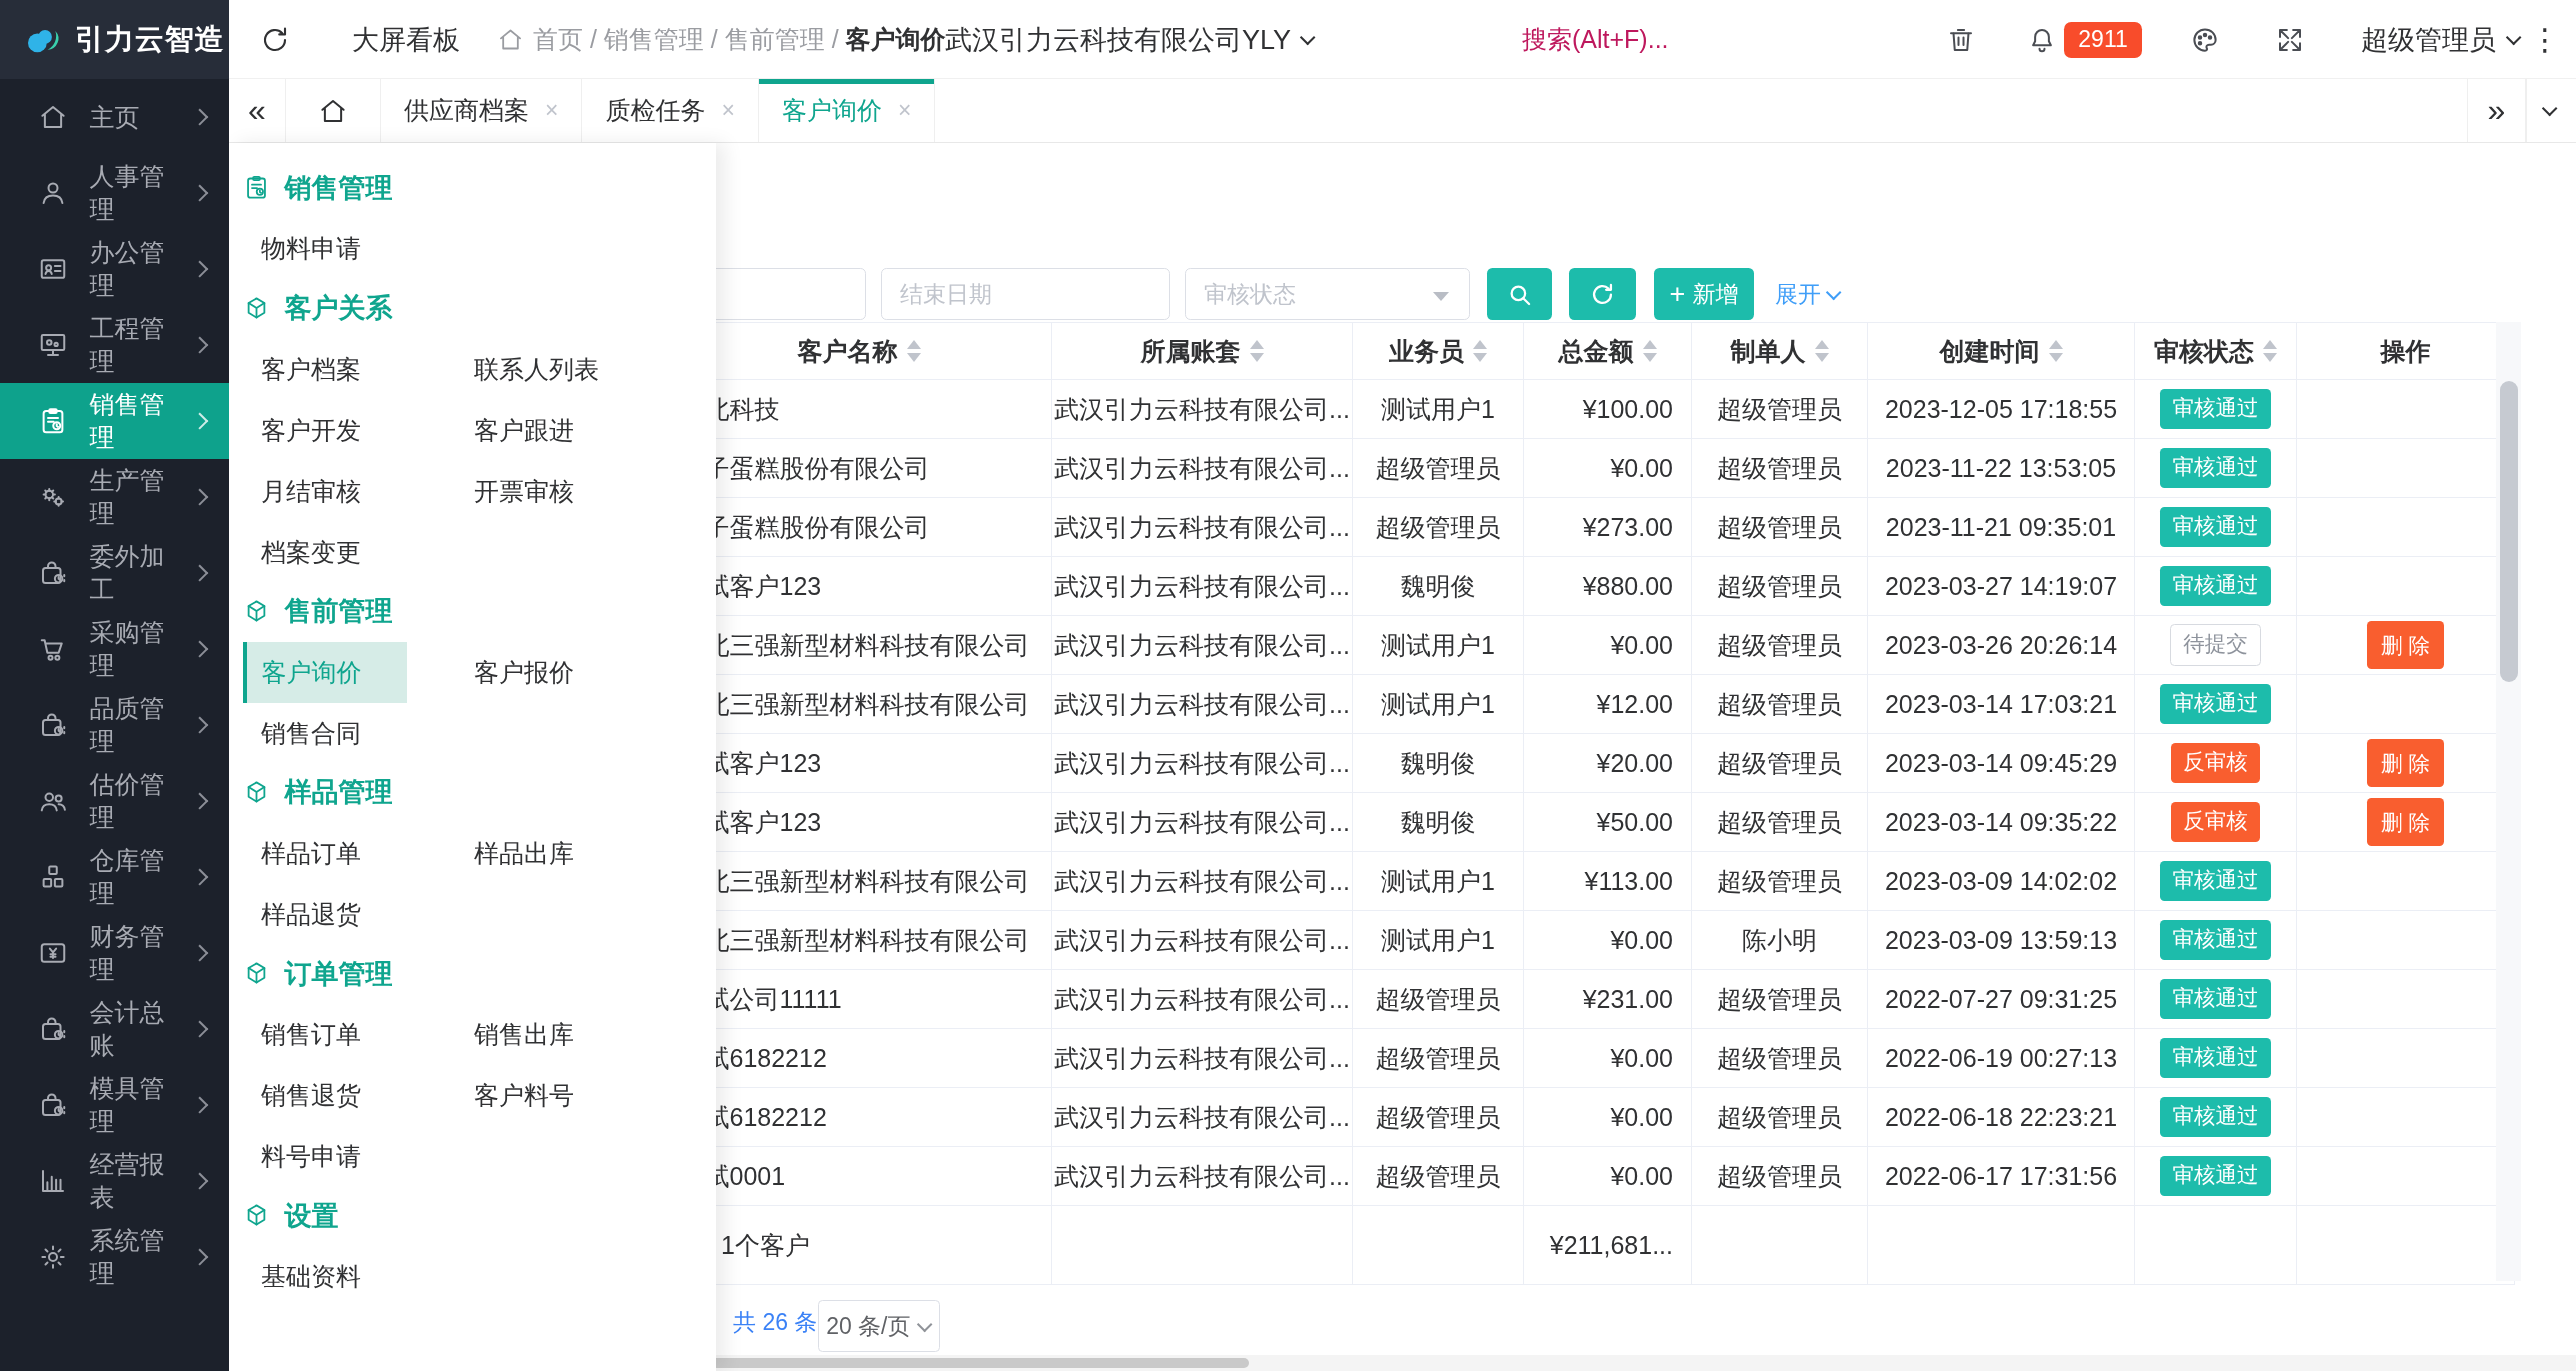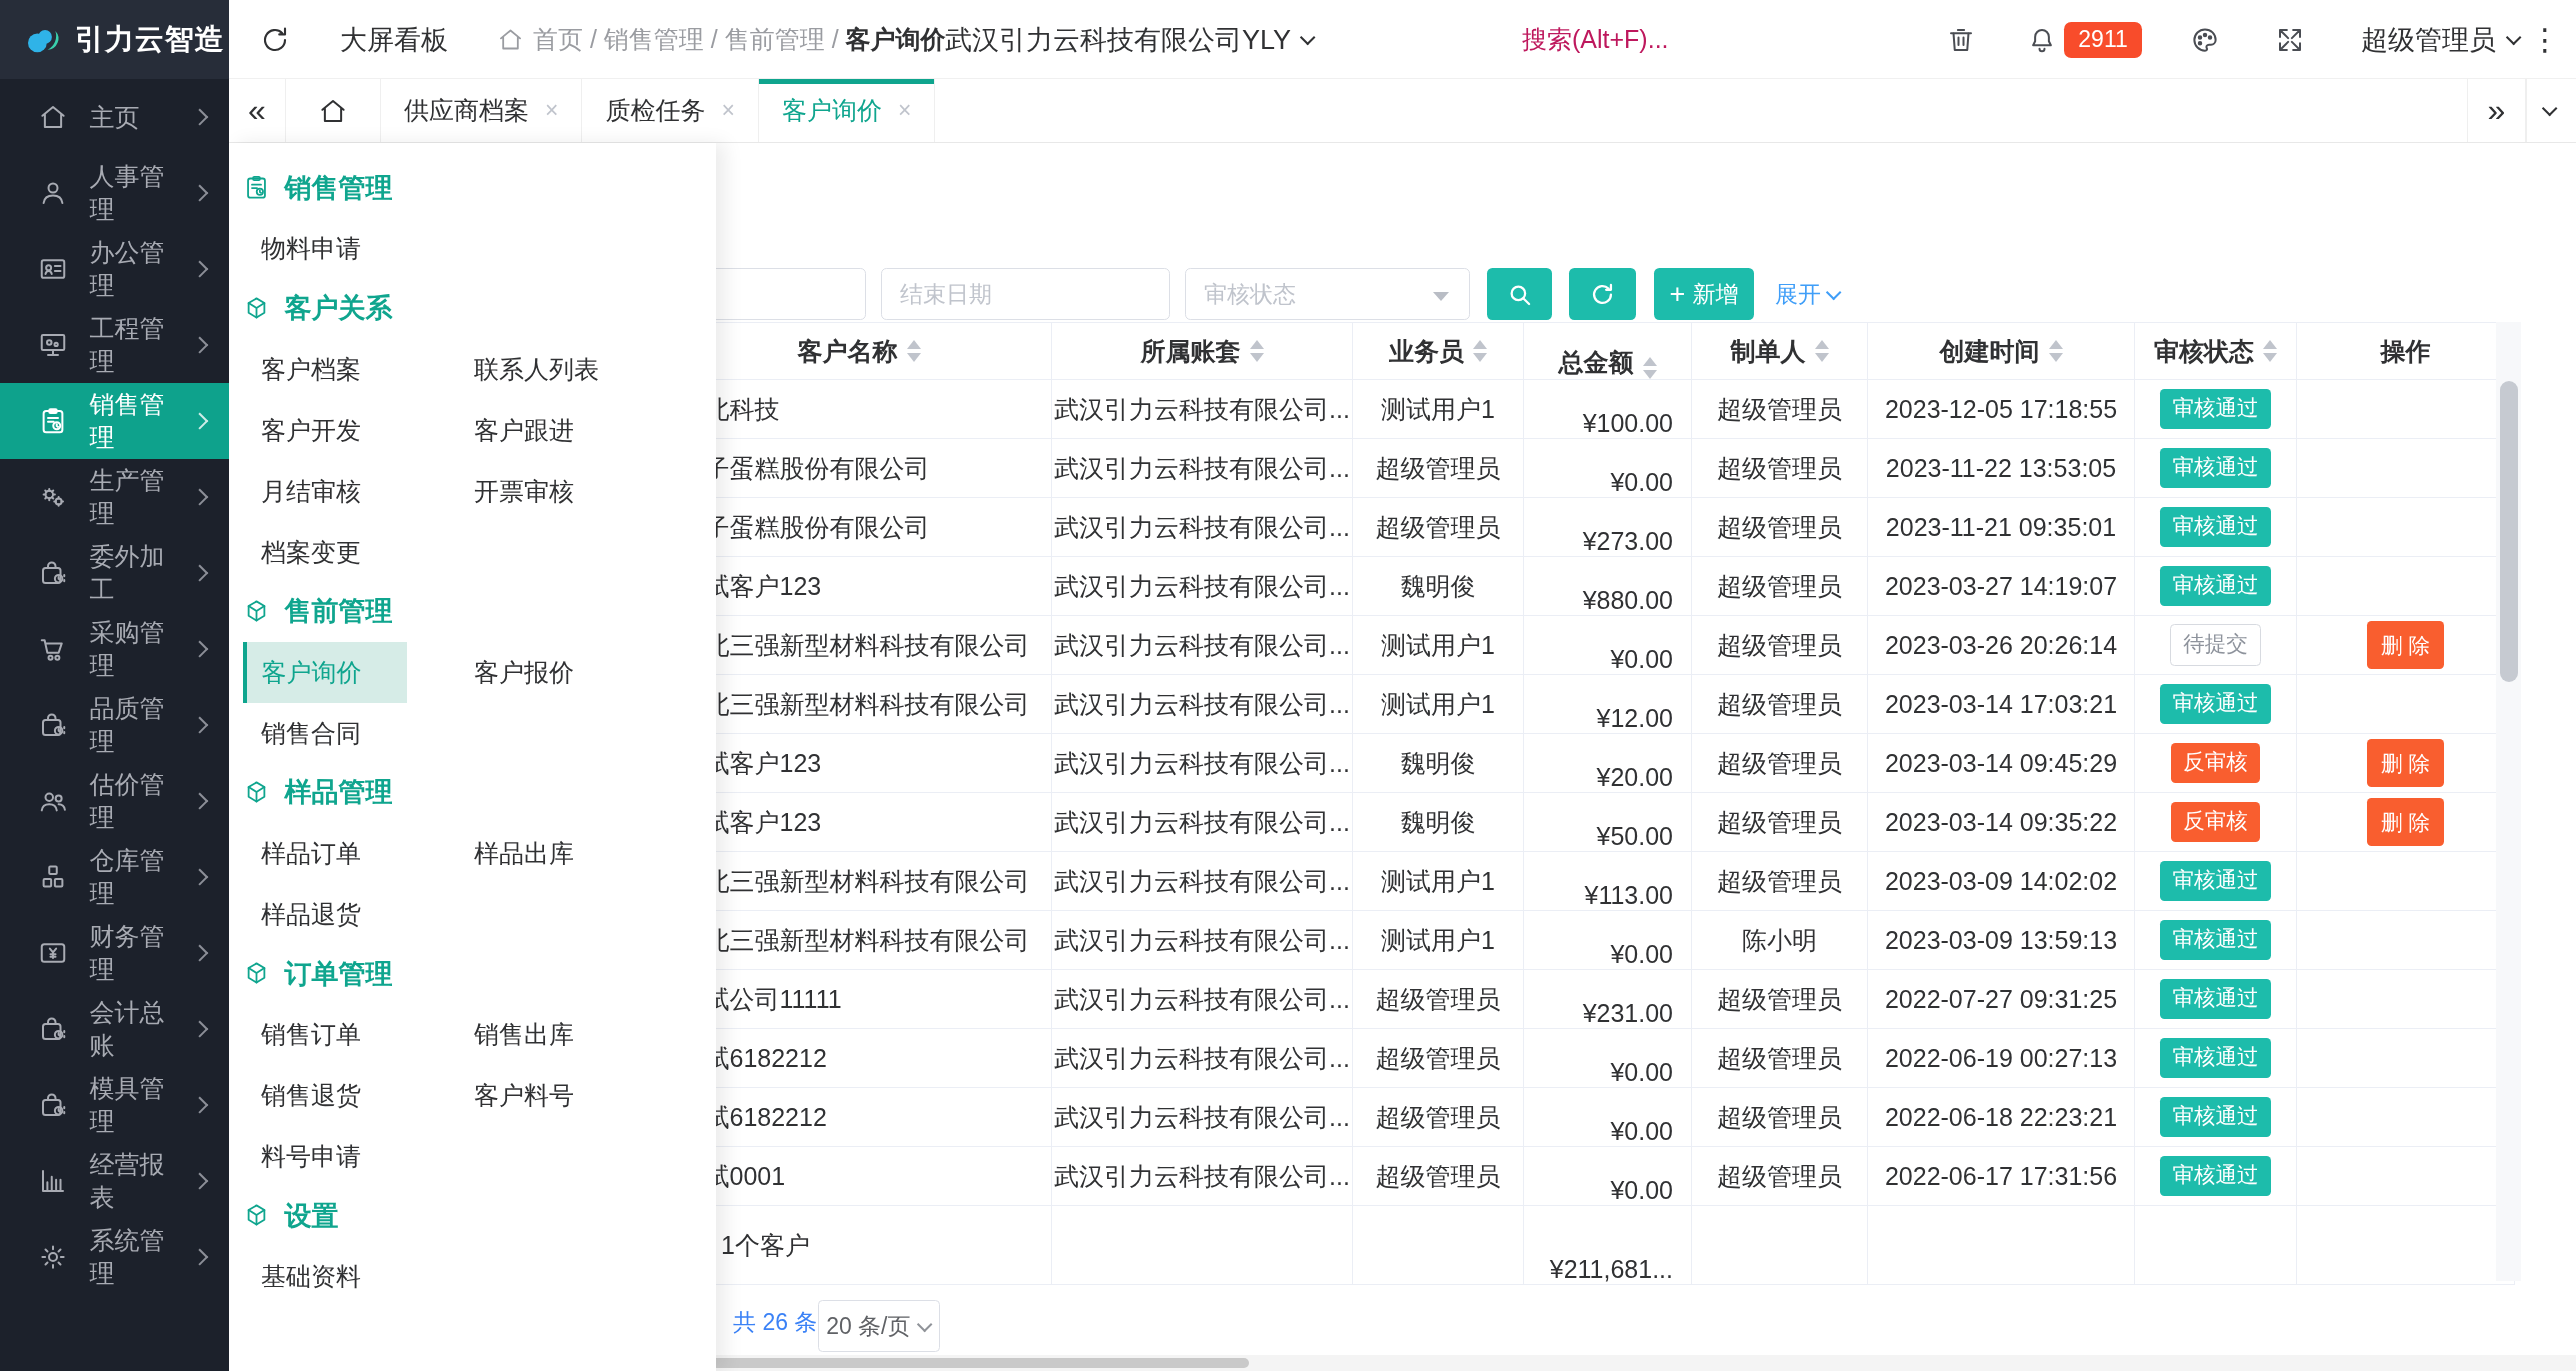--- a/index.html
+++ b/index.html
@@ -18,21 +18,21 @@
   .side-item svg { width:30px; height:30px; }
   .chev { width:11.6px; height:11.6px; border-top:2.7px solid currentColor; border-right:2.7px solid currentColor;
     display:inline-block; transform:rotate(45deg); opacity:.8; }
   .side-item.active { background:#0ea28c; color:#fff; }
 
   
   .topbar { position:absolute; left:229px; top:0; width:2347px; height:79px; background:#fff;
     border-bottom:0.9px solid #f0f0f0; z-index:10; }
   .topbar > * { position:absolute; top:0; height:79px; display:flex; align-items:center; }
   .tb-refresh { left:30px; color:#303133; } .tb-refresh svg { width:32px; height:32px; }
-  .tb-dash { left:111px; font-size:27px; color:#303133; }
+  .tb-dash { left:123px; font-size:27px; color:#303133; }
   .tb-crumb { left:268px; font-size:25px; color:#9a9ca1; gap:9px; }
   .tb-crumb svg { width:27px; height:27px; color:#9a9ca1; }
   .tb-crumb .cur { color:#303133; font-weight:bold; }
   .tb-company { left:716px; font-size:27px; color:#303133; gap:12.5px; }
   .caret { width:10.7px; height:10.7px; border-left:2.2px solid currentColor; border-bottom:2.2px solid currentColor;
     display:inline-block; transform:rotate(-45deg) translateY(-2.7px); }
   .tb-search { left:1293px; font-size:25px; color:#be185d; }
   .tb-trash { left:1717px; color:#4a4d53; } .tb-trash svg,.tb-bell svg,.tb-palette svg,.tb-full svg { width:30px; height:30px; }
   .tb-bell { left:1798px; color:#4a4d53; }
   .tb-badge-wrap { left:1835px; }
@@ -83,21 +83,21 @@
   
   .tblwrap { position:absolute; left:437px; top:179px; width:1849px; }
   .trow { display:flex; border-bottom:0.9px solid #ebeef5; }
   .thead { height:58px; border-top:0.9px solid #ebeef5; }
   .tbody-row { height:59px; }
   .tsum { height:79px; }
   .tc { border-right:0.9px solid #ebeef5; display:flex; align-items:center; justify-content:center;
     font-size:25px; color:#303133; overflow:hidden; white-space:nowrap; }
   .trow .tc:first-child { border-left:0.9px solid #ebeef5; }
   .c0 { width:386px; justify-content:flex-start; padding-left:12.5px; }
-  .c1 { width:301px; } .c2 { width:171px; } .c3 { width:168px; justify-content:flex-end; padding-right:18px;align-items:flex-end; }
+  .c1 { width:301px; } .c2 { width:171px; } .c3 { width:168px; justify-content:flex-end; padding-right:18px; }
   .c4 { width:176px; } .c5 { width:267px; } .c6 { width:162px; } .c7 { width:218px; }
   .thead .tc { font-weight:bold; gap:9px; }
   .sortcaret { display:inline-flex; flex-direction:column; gap:3.6px; }
   .sortcaret i { width:0; height:0; border-left:7.2px solid transparent; border-right:7.2px solid transparent; display:block; }
   .sortcaret .up { border-bottom:9px solid #c0c4cc; }
   .sortcaret .dn { border-top:9px solid #c0c4cc; }
   .badge { font-size:21.5px; border-radius:4.5px; padding:8px 12.5px; display:inline-block; line-height:1.1; }
   .badge.pass { background:#1dbcab; color:#fff; }
   .badge.reverse { background:#f95e2f; color:#fff; }
   .badge.pending { background:#fff; color:#8e939c; border:0.9px solid #d7dae0; }

